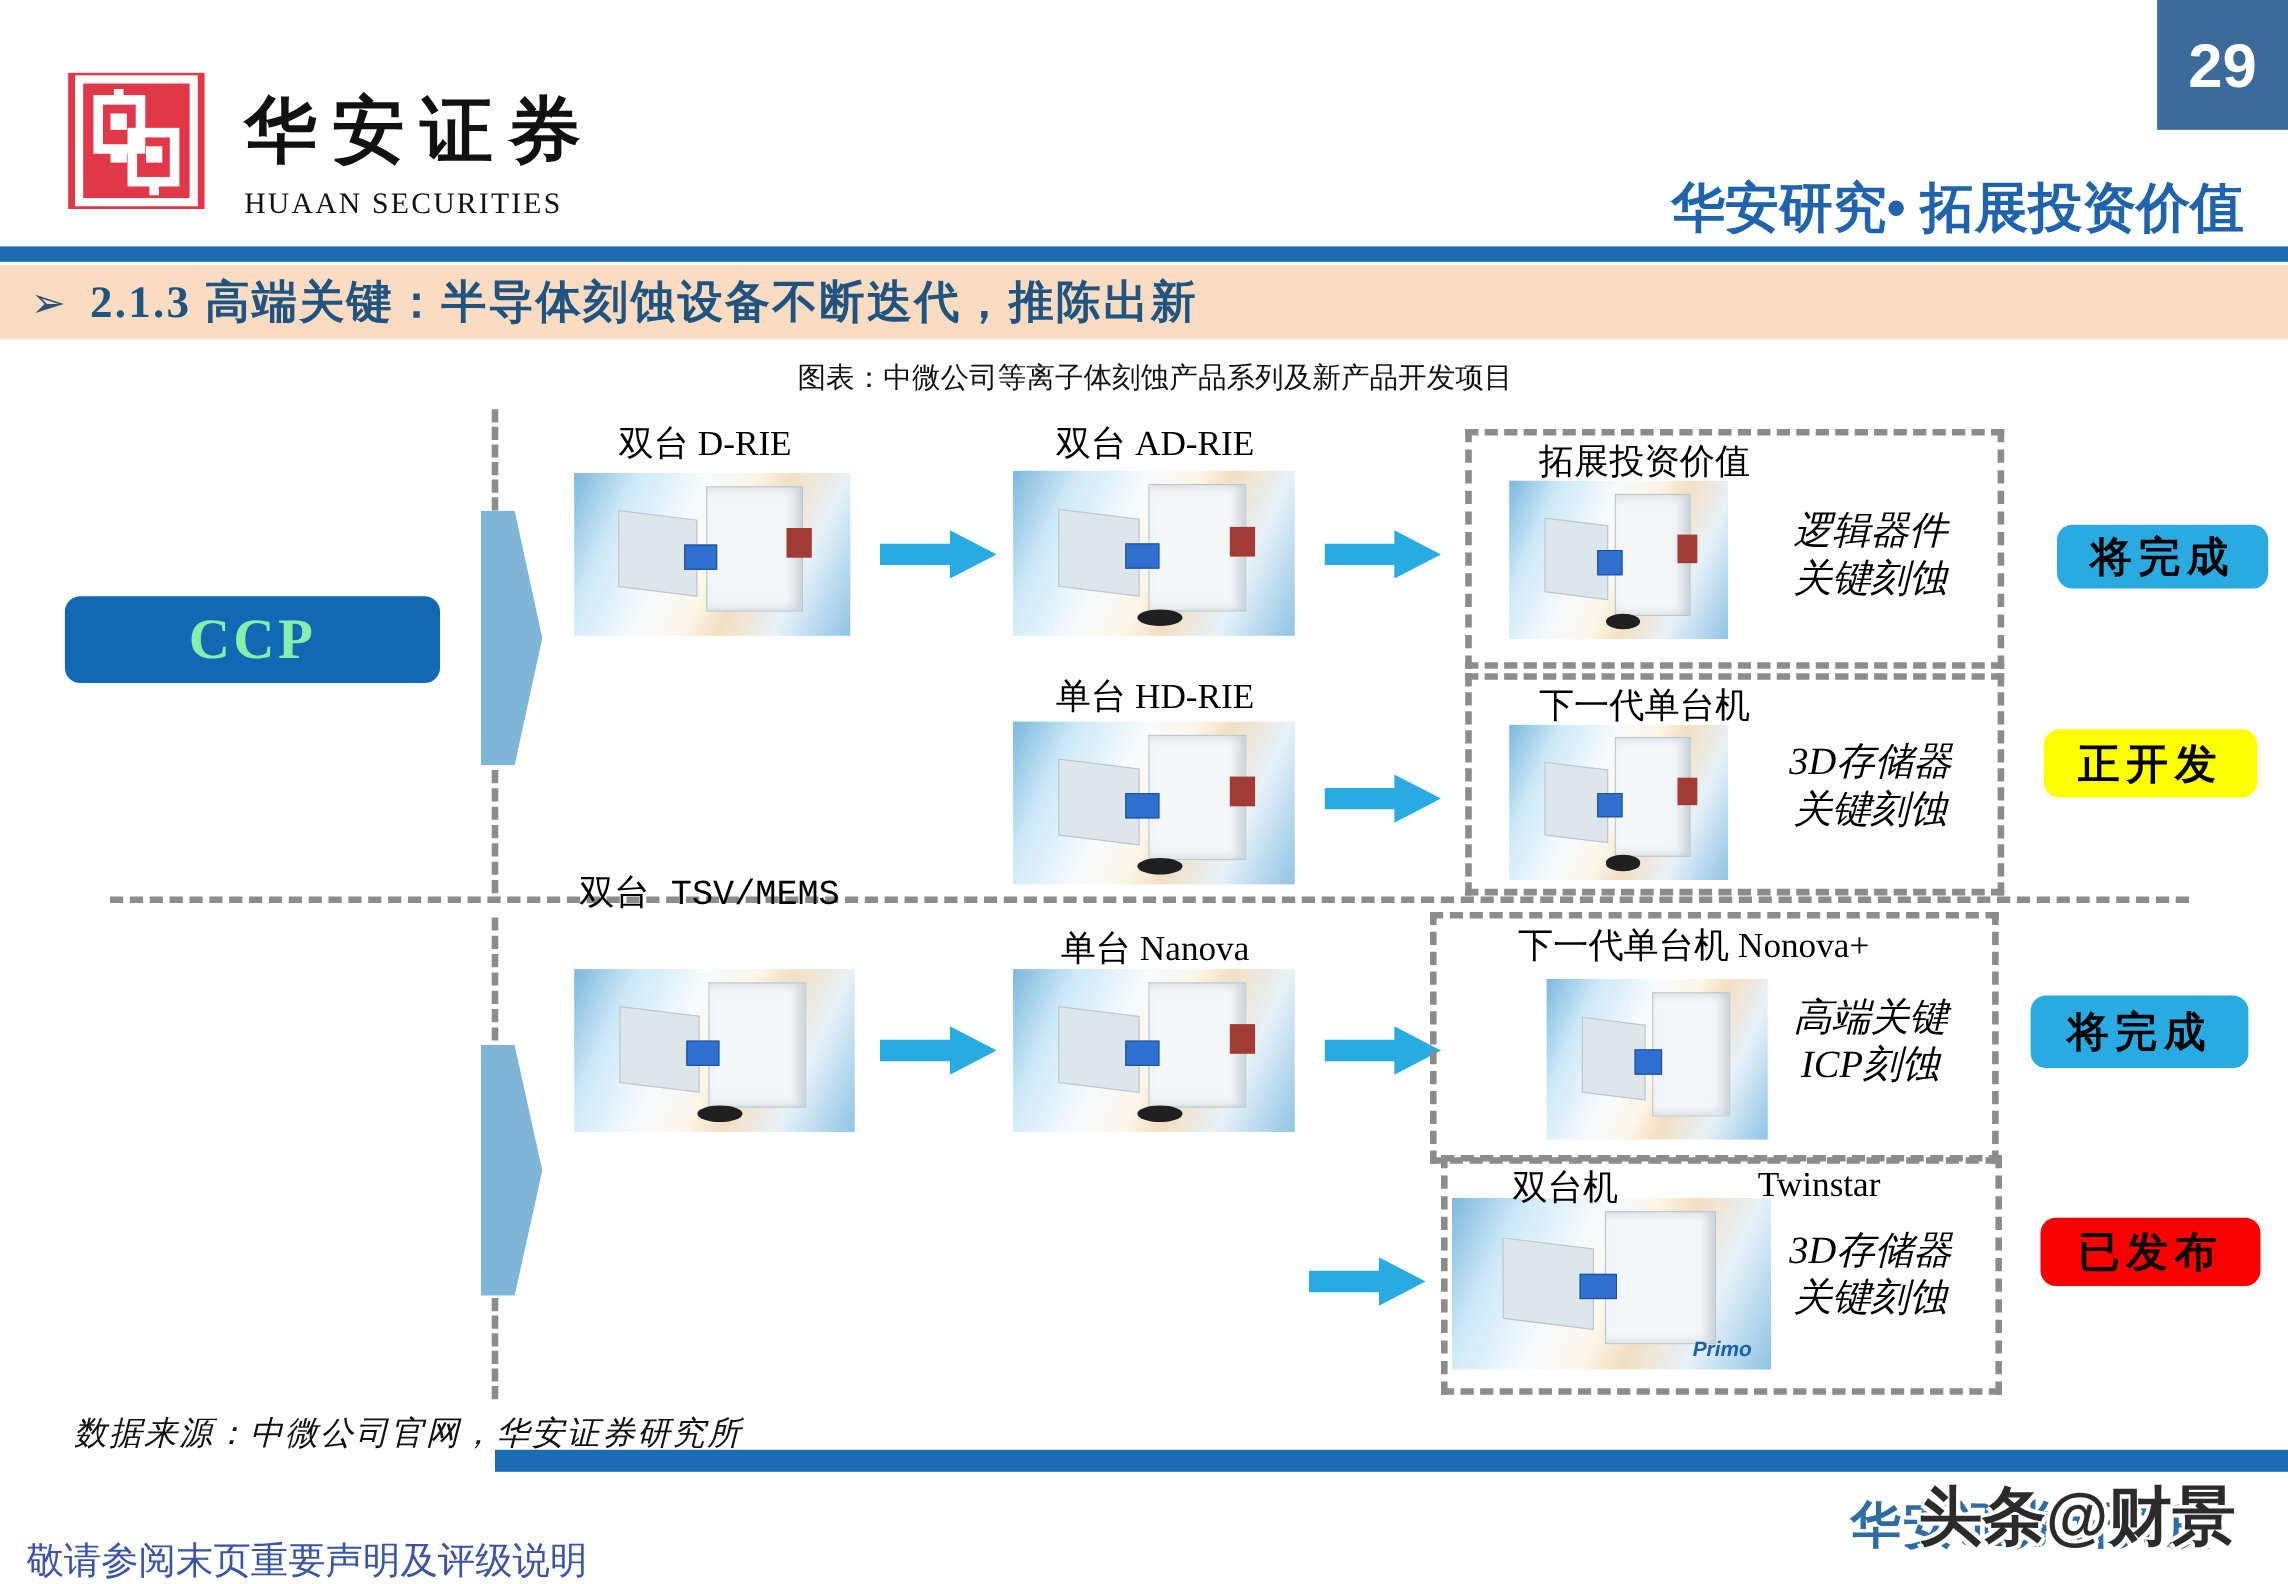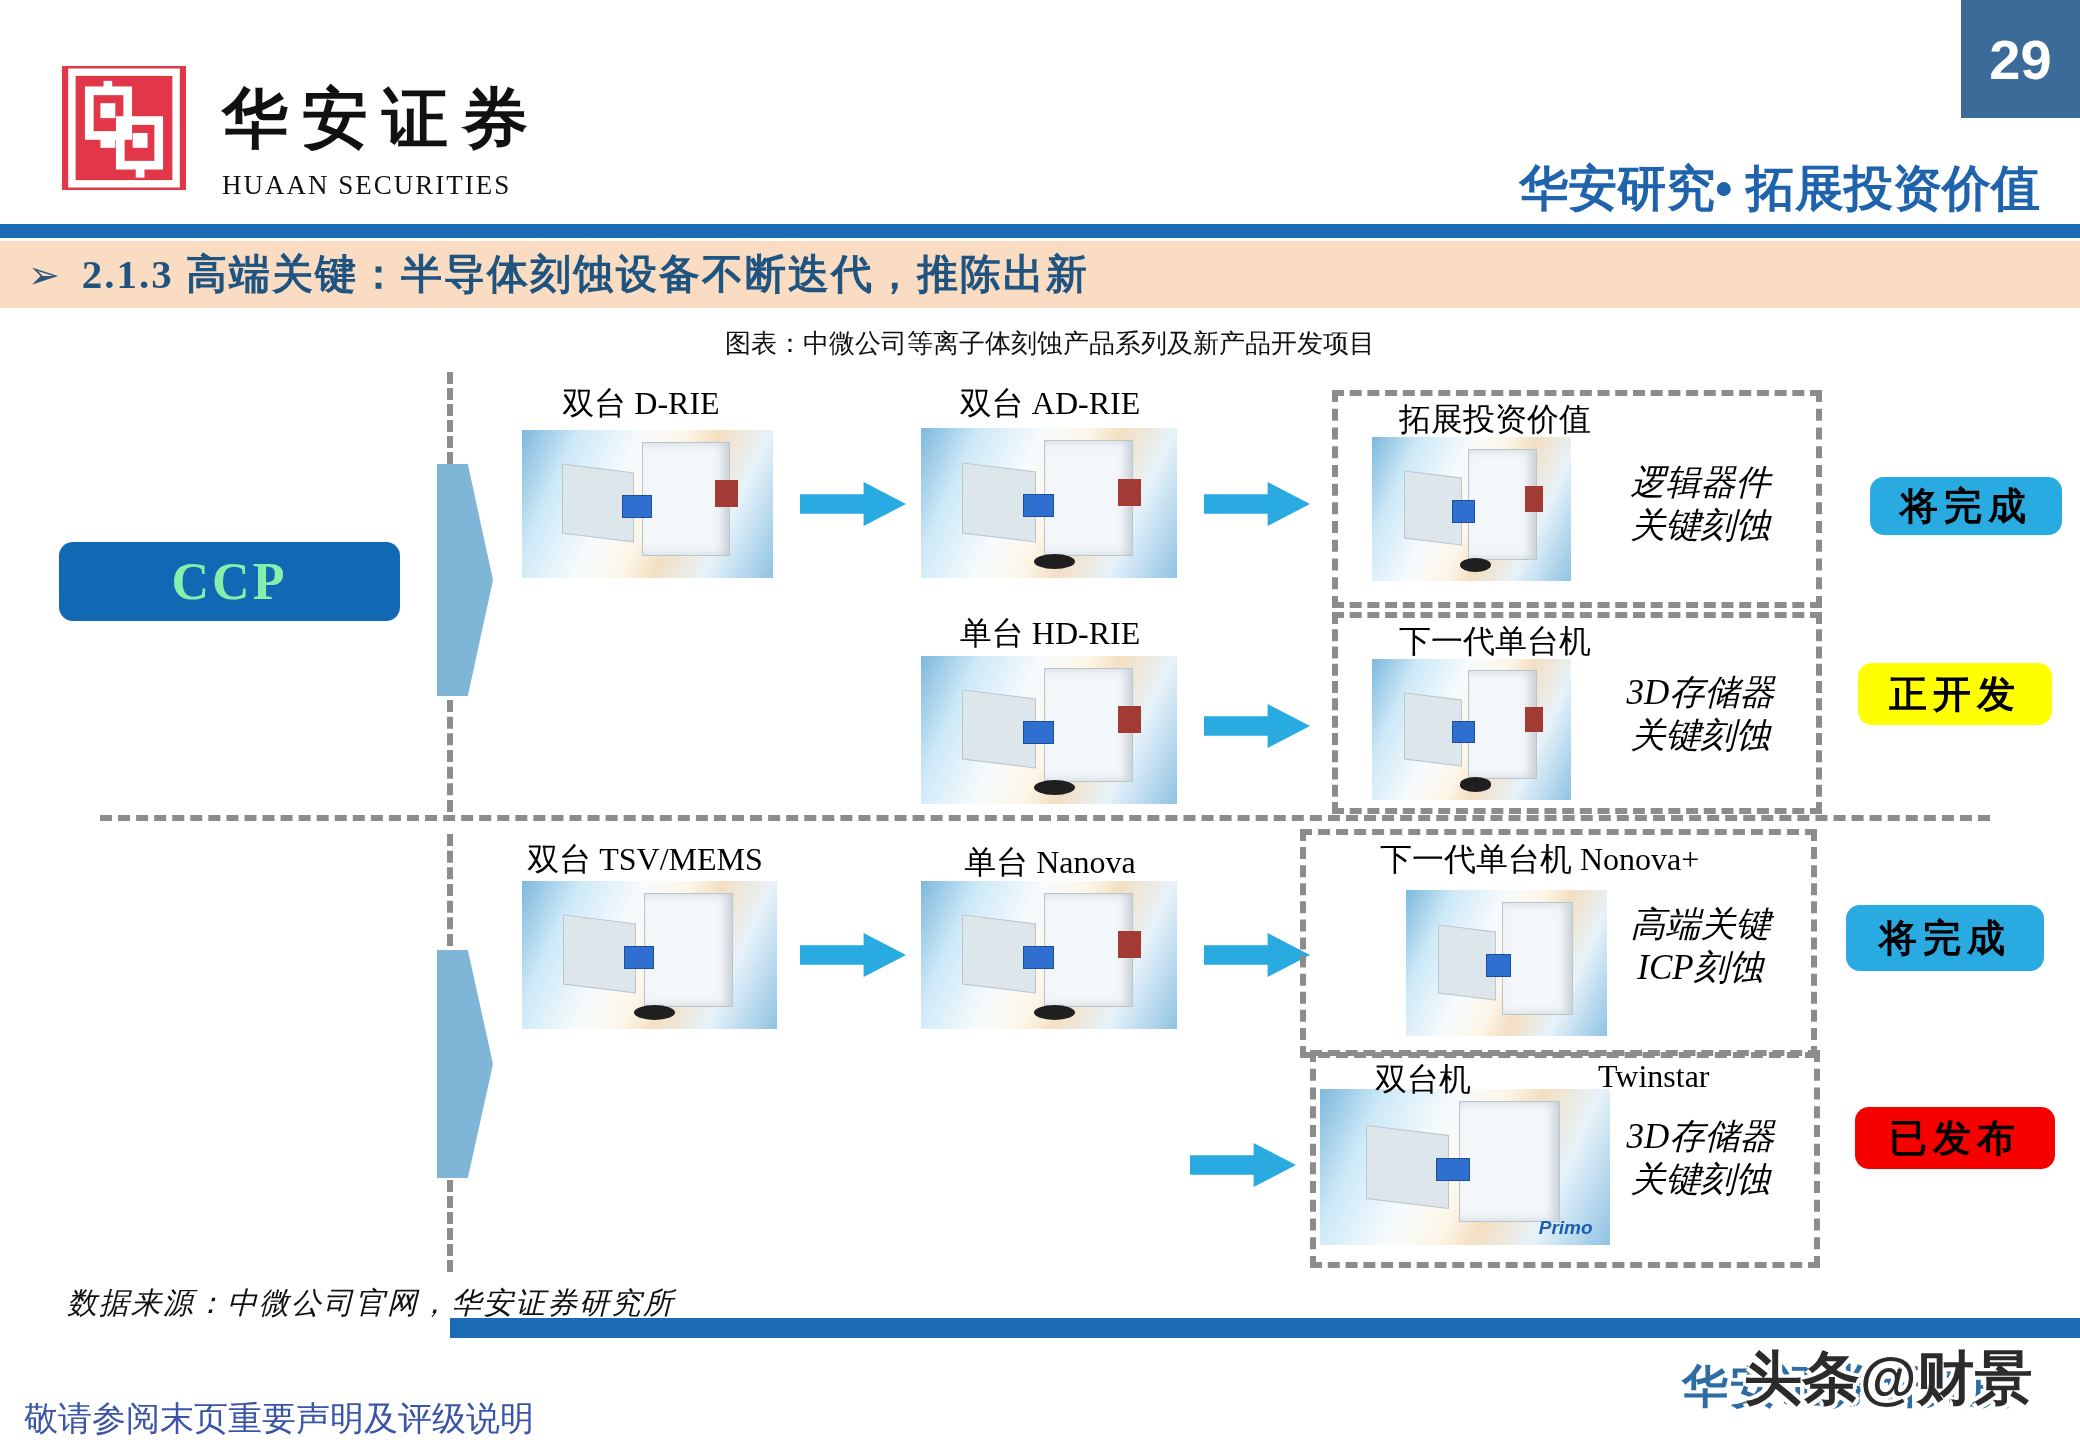--- a/index.html
+++ b/index.html
@@ -48,21 +48,21 @@
   .pent{position:absolute;left:437px;width:56px;background:#7fb5d7;
         clip-path:polygon(0 0,55% 0,100% 50%,55% 100%,0 100%);}
   .pent1{top:464px;height:232px;}
   .pent2{top:950px;height:228px;}
 
   
   .plabel{position:absolute;font-size:32px;color:#000;text-align:center;white-space:nowrap;}
   .lab-drie{left:510px;top:382px;width:262px;}
   .lab-adrie{left:920px;top:382px;width:260px;}
   .lab-hdrie{left:920px;top:612px;width:260px;}
-  .lab-tsv{left:500px;top:838px;width:290px;}
+  .lab-tsv{left:500px;top:790px;width:290px;font-family:Liberation Mono, monospace;}
   .lab-nanova{left:920px;top:841px;width:260px;}
 
   
   .photo{position:absolute;overflow:hidden;
          background:linear-gradient(115deg,#7db8dd 0%,#cde9f7 18%,#f7fbfd 38%,#fdf6e8 52%,#f3dfc2 62%,#e7f2f9 78%,#8fc3e4 100%);}
   .photo .mt{position:absolute;left:48%;top:8%;width:34%;height:76%;background:#f4f7f9;
              border:1px solid #b9c6cd;box-shadow:inset -6px 0 10px rgba(120,140,155,.35);}
   .photo .ml{position:absolute;left:16%;top:26%;width:28%;height:46%;background:#dde6eb;
              border:1px solid #b9c6cd;transform:skewY(7deg);}
   .photo .ms{position:absolute;left:40%;top:44%;width:11%;height:14%;background:#2f6fd0;border:1px solid #1d4f9c;}

